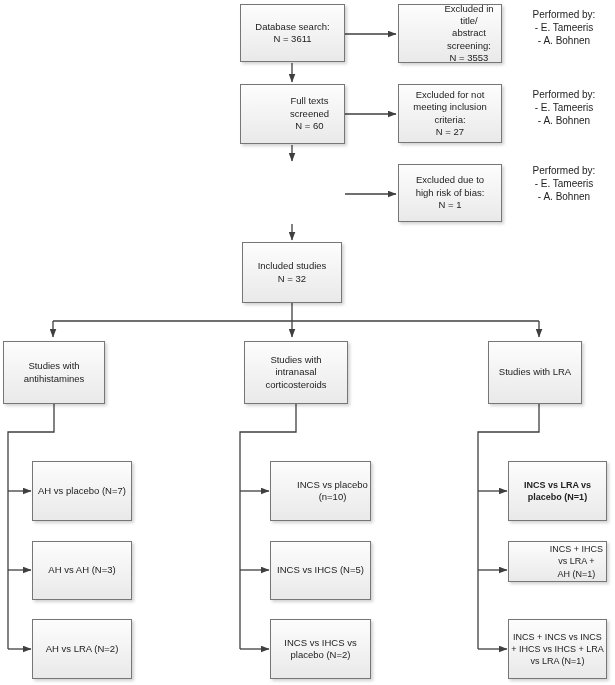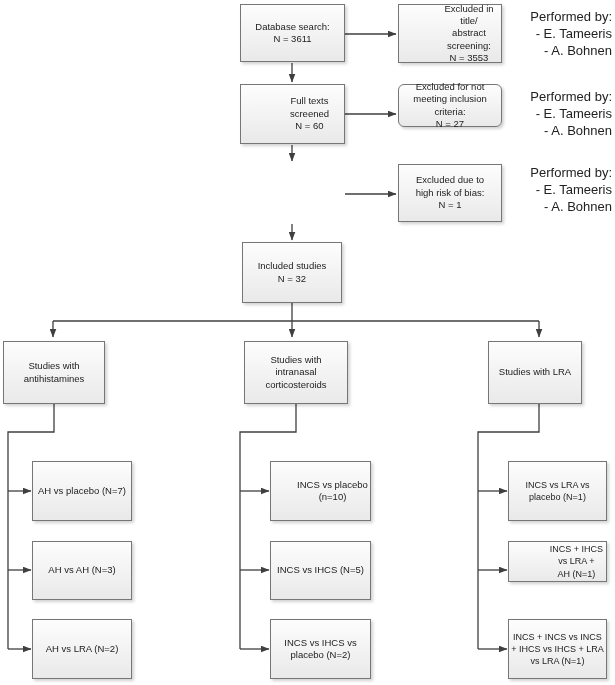--- a/index.html
+++ b/index.html
@@ -23,22 +23,22 @@
     color:#222222;
     font-size:9.5px;line-height:1.3;
     box-sizing:border-box;
     padding:2px;
   }
   .box.small{font-size:9px;line-height:1.35;}
   .note{
     position:absolute;
     white-space:pre-line;
     color:#222222;
-    font-size:13px;line-height:1.32;
-    text-align:right;
+    font-size:10px;line-height:1.32;
+    text-align:center;
   }
 </style>
 </head>
 <body>
 
 <div class="canvas">
 
   <svg class="lines" viewBox="0 0 615 685" xmlns="http://www.w3.org/2000/svg">
     <defs>
       <marker id="ah" viewBox="0 0 9 7" refX="8.5" refY="3.5" markerWidth="9" markerHeight="7" orient="auto" markerUnits="userSpaceOnUse">
@@ -85,21 +85,21 @@
 N = 3611</div>
   <div class="box" style="left:398px;top:4px;width:104px;height:59px;padding-left:40px;">Excluded in title/
 abstract screening:
 N = 3553</div>
   <div class="note" style="left:516px;top:8px;width:96px;">Performed by:
 - E. Tameeris
 - A. Bohnen</div>
 
   <div class="box" style="left:240px;top:84px;width:105px;height:60px;padding-left:36px;">Full texts screened
 N = 60</div>
-  <div class="box" style="left:398px;top:84px;width:104px;height:43px;border-radius:6px;">Excluded for not
+  <div class="box" style="left:398px;top:84px;width:104px;height:59px;">Excluded for not
 meeting inclusion
 criteria:
 N = 27</div>
   <div class="note" style="left:516px;top:88px;width:96px;">Performed by:
 - E. Tameeris
 - A. Bohnen</div>
 
   <div class="box" style="left:398px;top:164px;width:104px;height:58px;">Excluded due to
 high risk of bias:
 N = 1</div>
@@ -120,21 +120,21 @@
   <div class="box" style="left:32px;top:461px;width:100px;height:60px;">AH vs placebo (N=7)</div>
   <div class="box" style="left:32px;top:541px;width:100px;height:59px;">AH vs AH (N=3)</div>
   <div class="box" style="left:32px;top:619px;width:100px;height:60px;">AH vs LRA (N=2)</div>
 
   <div class="box" style="left:270px;top:461px;width:101px;height:60px;padding-left:26px;">INCS vs placebo
 (n=10)</div>
   <div class="box" style="left:270px;top:541px;width:101px;height:59px;">INCS vs IHCS (N=5)</div>
   <div class="box" style="left:270px;top:619px;width:101px;height:60px;">INCS vs IHCS vs
 placebo (N=2)</div>
 
-  <div class="box small" style="left:508px;top:461px;width:99px;height:60px;">INCS vs LRA vs
+  <div class="box small" style="left:508px;top:461px;width:99px;height:60px;font-weight:bold;">INCS vs LRA vs
 placebo (N=1)</div>
   <div class="box small" style="left:508px;top:541px;width:99px;height:41px;padding-left:40px;">INCS + IHCS vs LRA +
 AH (N=1)</div>
   <div class="box small" style="left:508px;top:619px;width:99px;height:60px;">INCS + INCS vs INCS
 + IHCS vs IHCS + LRA
 vs LRA (N=1)</div>
 
 </div>
 
 </body></html>

